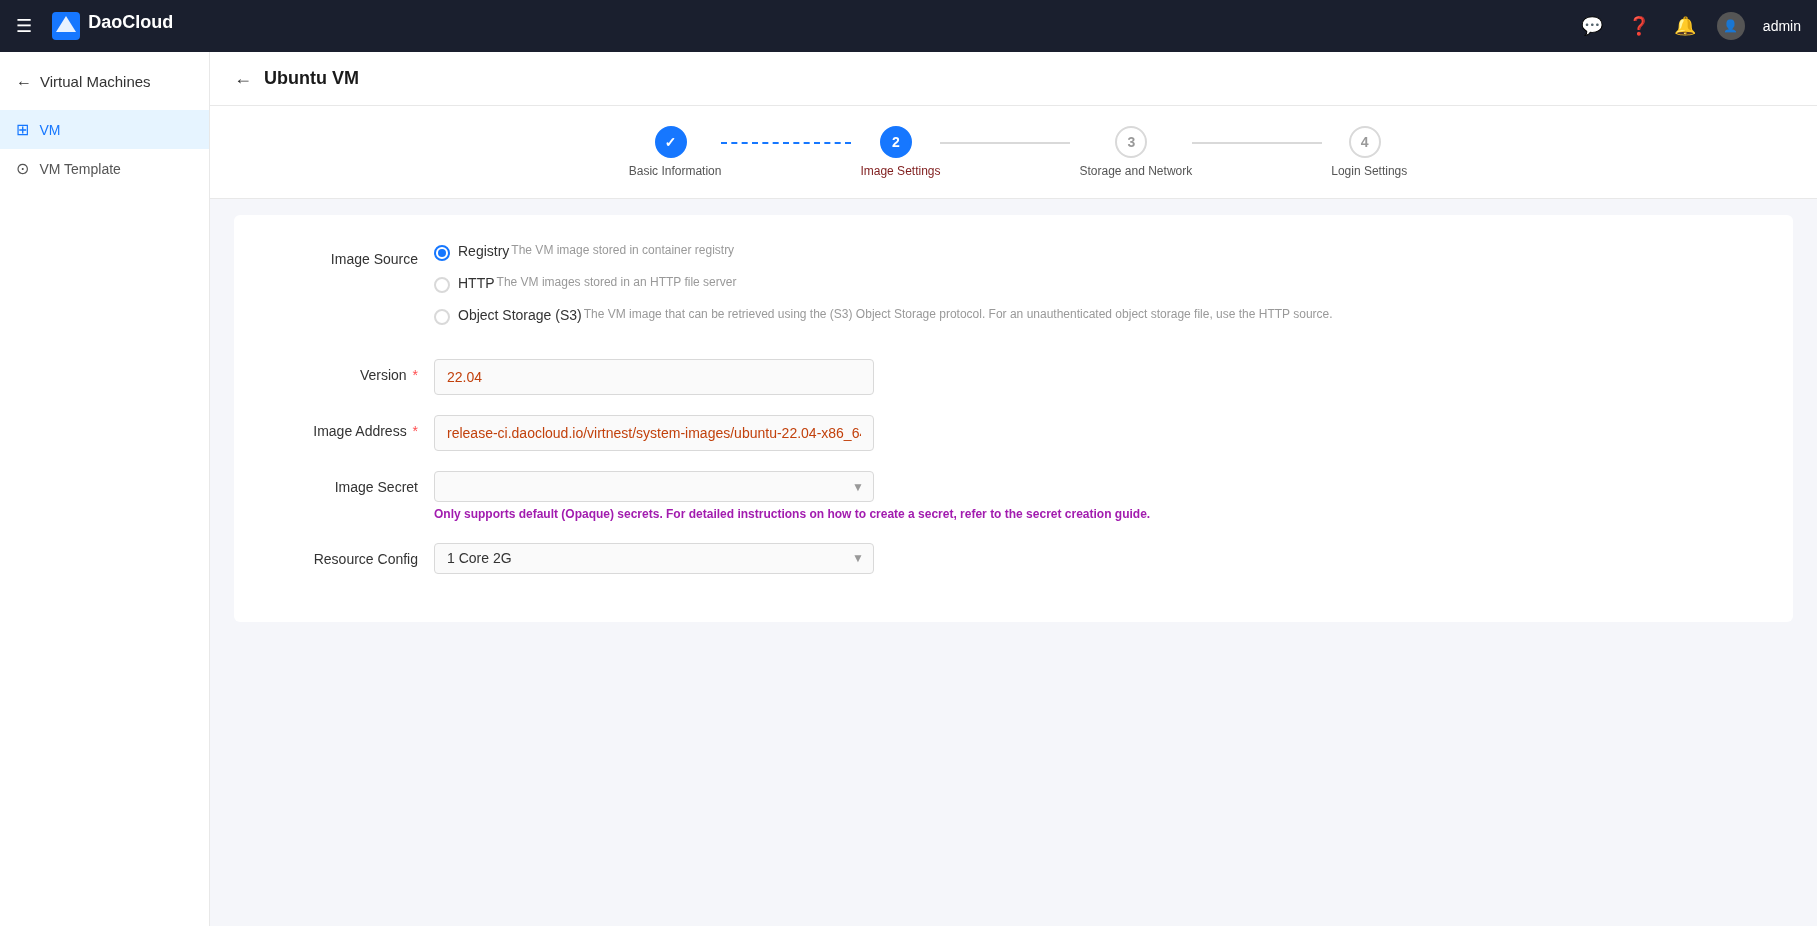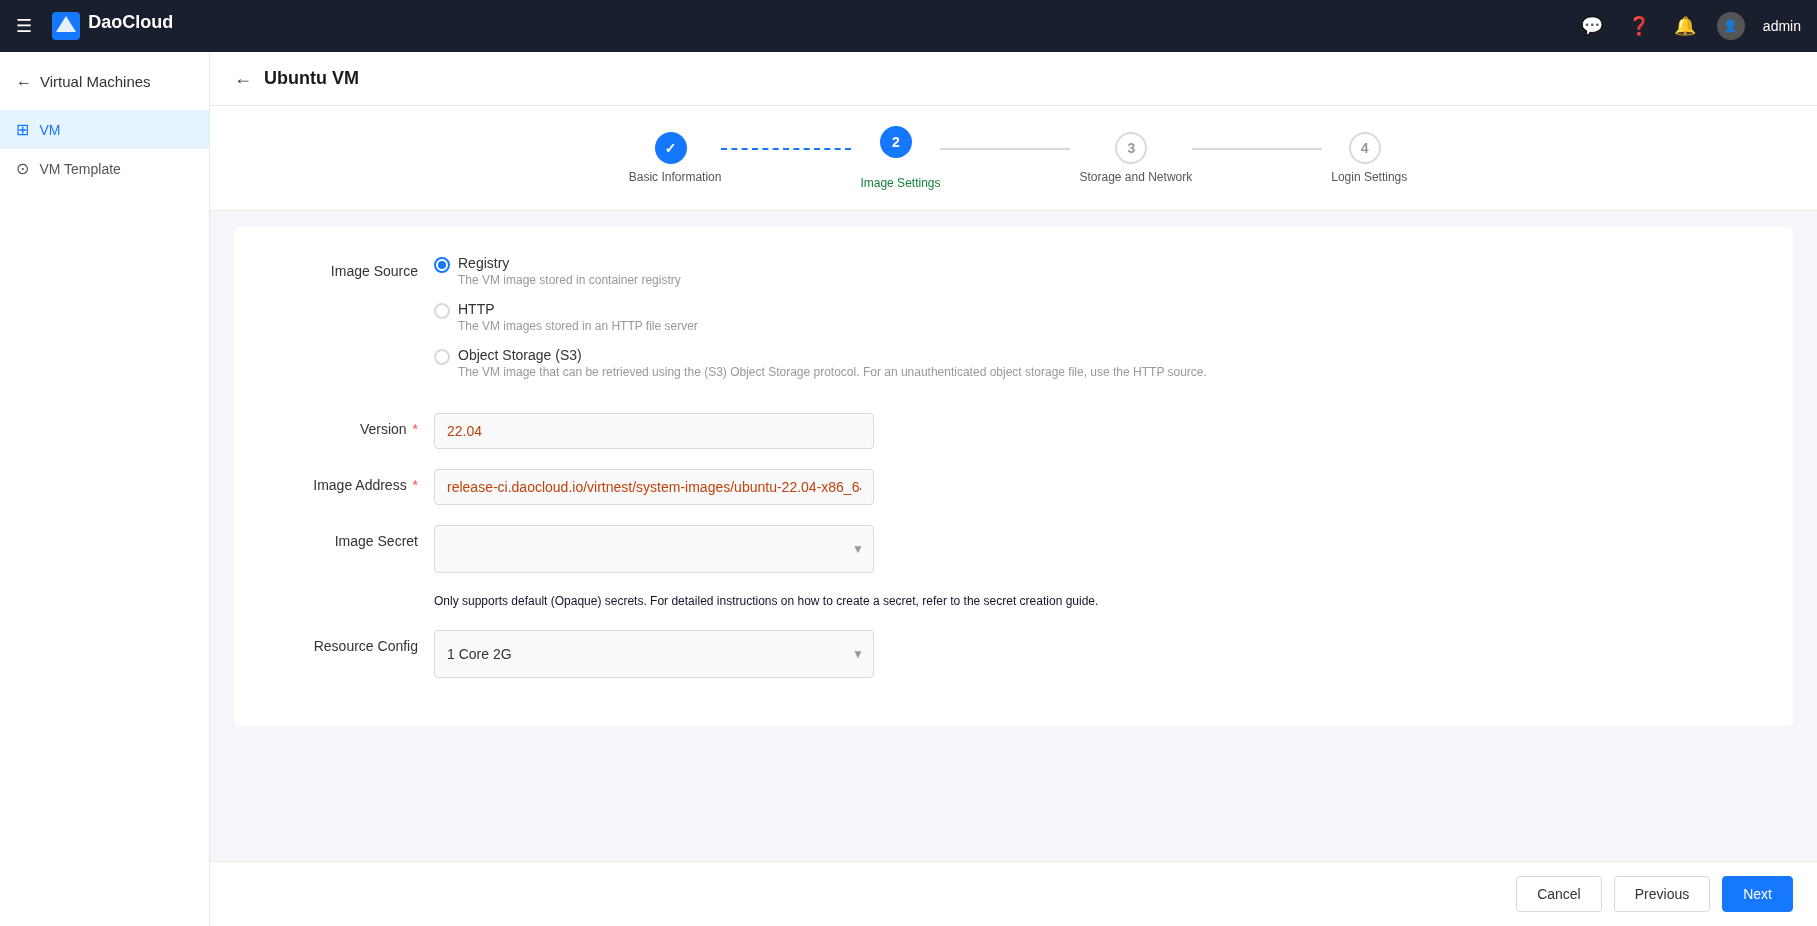--- a/index.html
+++ b/index.html
@@ -120,21 +120,21 @@
       background: #fff;
       color: #999;
       border: 2px solid #d9d9d9;
     }
     .step-label {
       font-size: 12px;
       color: #555;
       white-space: nowrap;
       padding-left: 9px;
     }
-    .step-label.active { color: #15803d; margin-top: 12px; }
+    .step-label.active { color: #7f1d1d; }
 
     
     .form-scroll {
       flex: 1;
       overflow-y: auto;
       background: #f5f6fa;
     }
     .form-card {
       background: #fff;
       margin: 16px 24px;
@@ -182,21 +182,21 @@
       border-color: #1677ff;
       background: #fff;
     }
     .radio-dot.selected::after {
       content: '';
       width: 8px;
       height: 8px;
       background: #1677ff;
       border-radius: 50%;
     }
-    .radio-text { display: flex; flex-direction: column; gap: 2px; }
+    .radio-text { display: flex; flex-direction: row; gap: 2px; }
     .radio-title { font-size: 14px; color: #333; }
     .radio-desc { font-size: 12px; color: #999; }
 
     
     .form-input {
       width: 440px;
       height: 36px;
       border: 1px solid #d9d9d9;
       border-radius: 4px;
       padding: 0 12px;
@@ -226,21 +226,21 @@
       align-items: center;
       justify-content: center;
       font-size: 10px;
       color: #fff;
     }
     .os-text { font-size: 14px; color: #333; }
 
     
     .form-select {
       width: 440px;
-      height: 48px;
+      height: 31px;
       border: 1px solid #d9d9d9;
       border-radius: 4px;
       padding: 0 12px;
       font-size: 14px;
       color: #333;
       background: #fafafa;
       appearance: none;
       -webkit-appearance: none;
       cursor: pointer;
       outline: none;
@@ -254,23 +254,24 @@
       right: 10px;
       top: 50%;
       transform: translateY(-50%);
       color: #999;
       pointer-events: none;
       font-size: 12px;
     }
 
     .form-hint {
       font-size: 12px;
-      color: #0f172a;
-      margin-top: 20px;
+      color: #a21caf;
+      margin-top: 4px;
       line-height: 1.4;
+      font-weight: bold;
     }
 
     
     .footer {
       background: #fff;
       border-top: 1px solid #e8e8e8;
       padding: 14px 24px;
       display: flex;
       justify-content: flex-end;
       gap: 12px;
@@ -489,20 +490,15 @@
                 <option value="core26">Core 26</option>
               </select>
               <span class="select-arrow">▼</span>
             </div>
           </div>
         </div>
 
       </div>
     </div>
 
-    <div class="footer">
-      <button class="btn btn-default">Cancel</button>
-      <button class="btn btn-default">Previous</button>
-      <button class="btn btn-primary">Next</button>
-    </div>
 
   </div>
 </div>
 
 </body></html>

